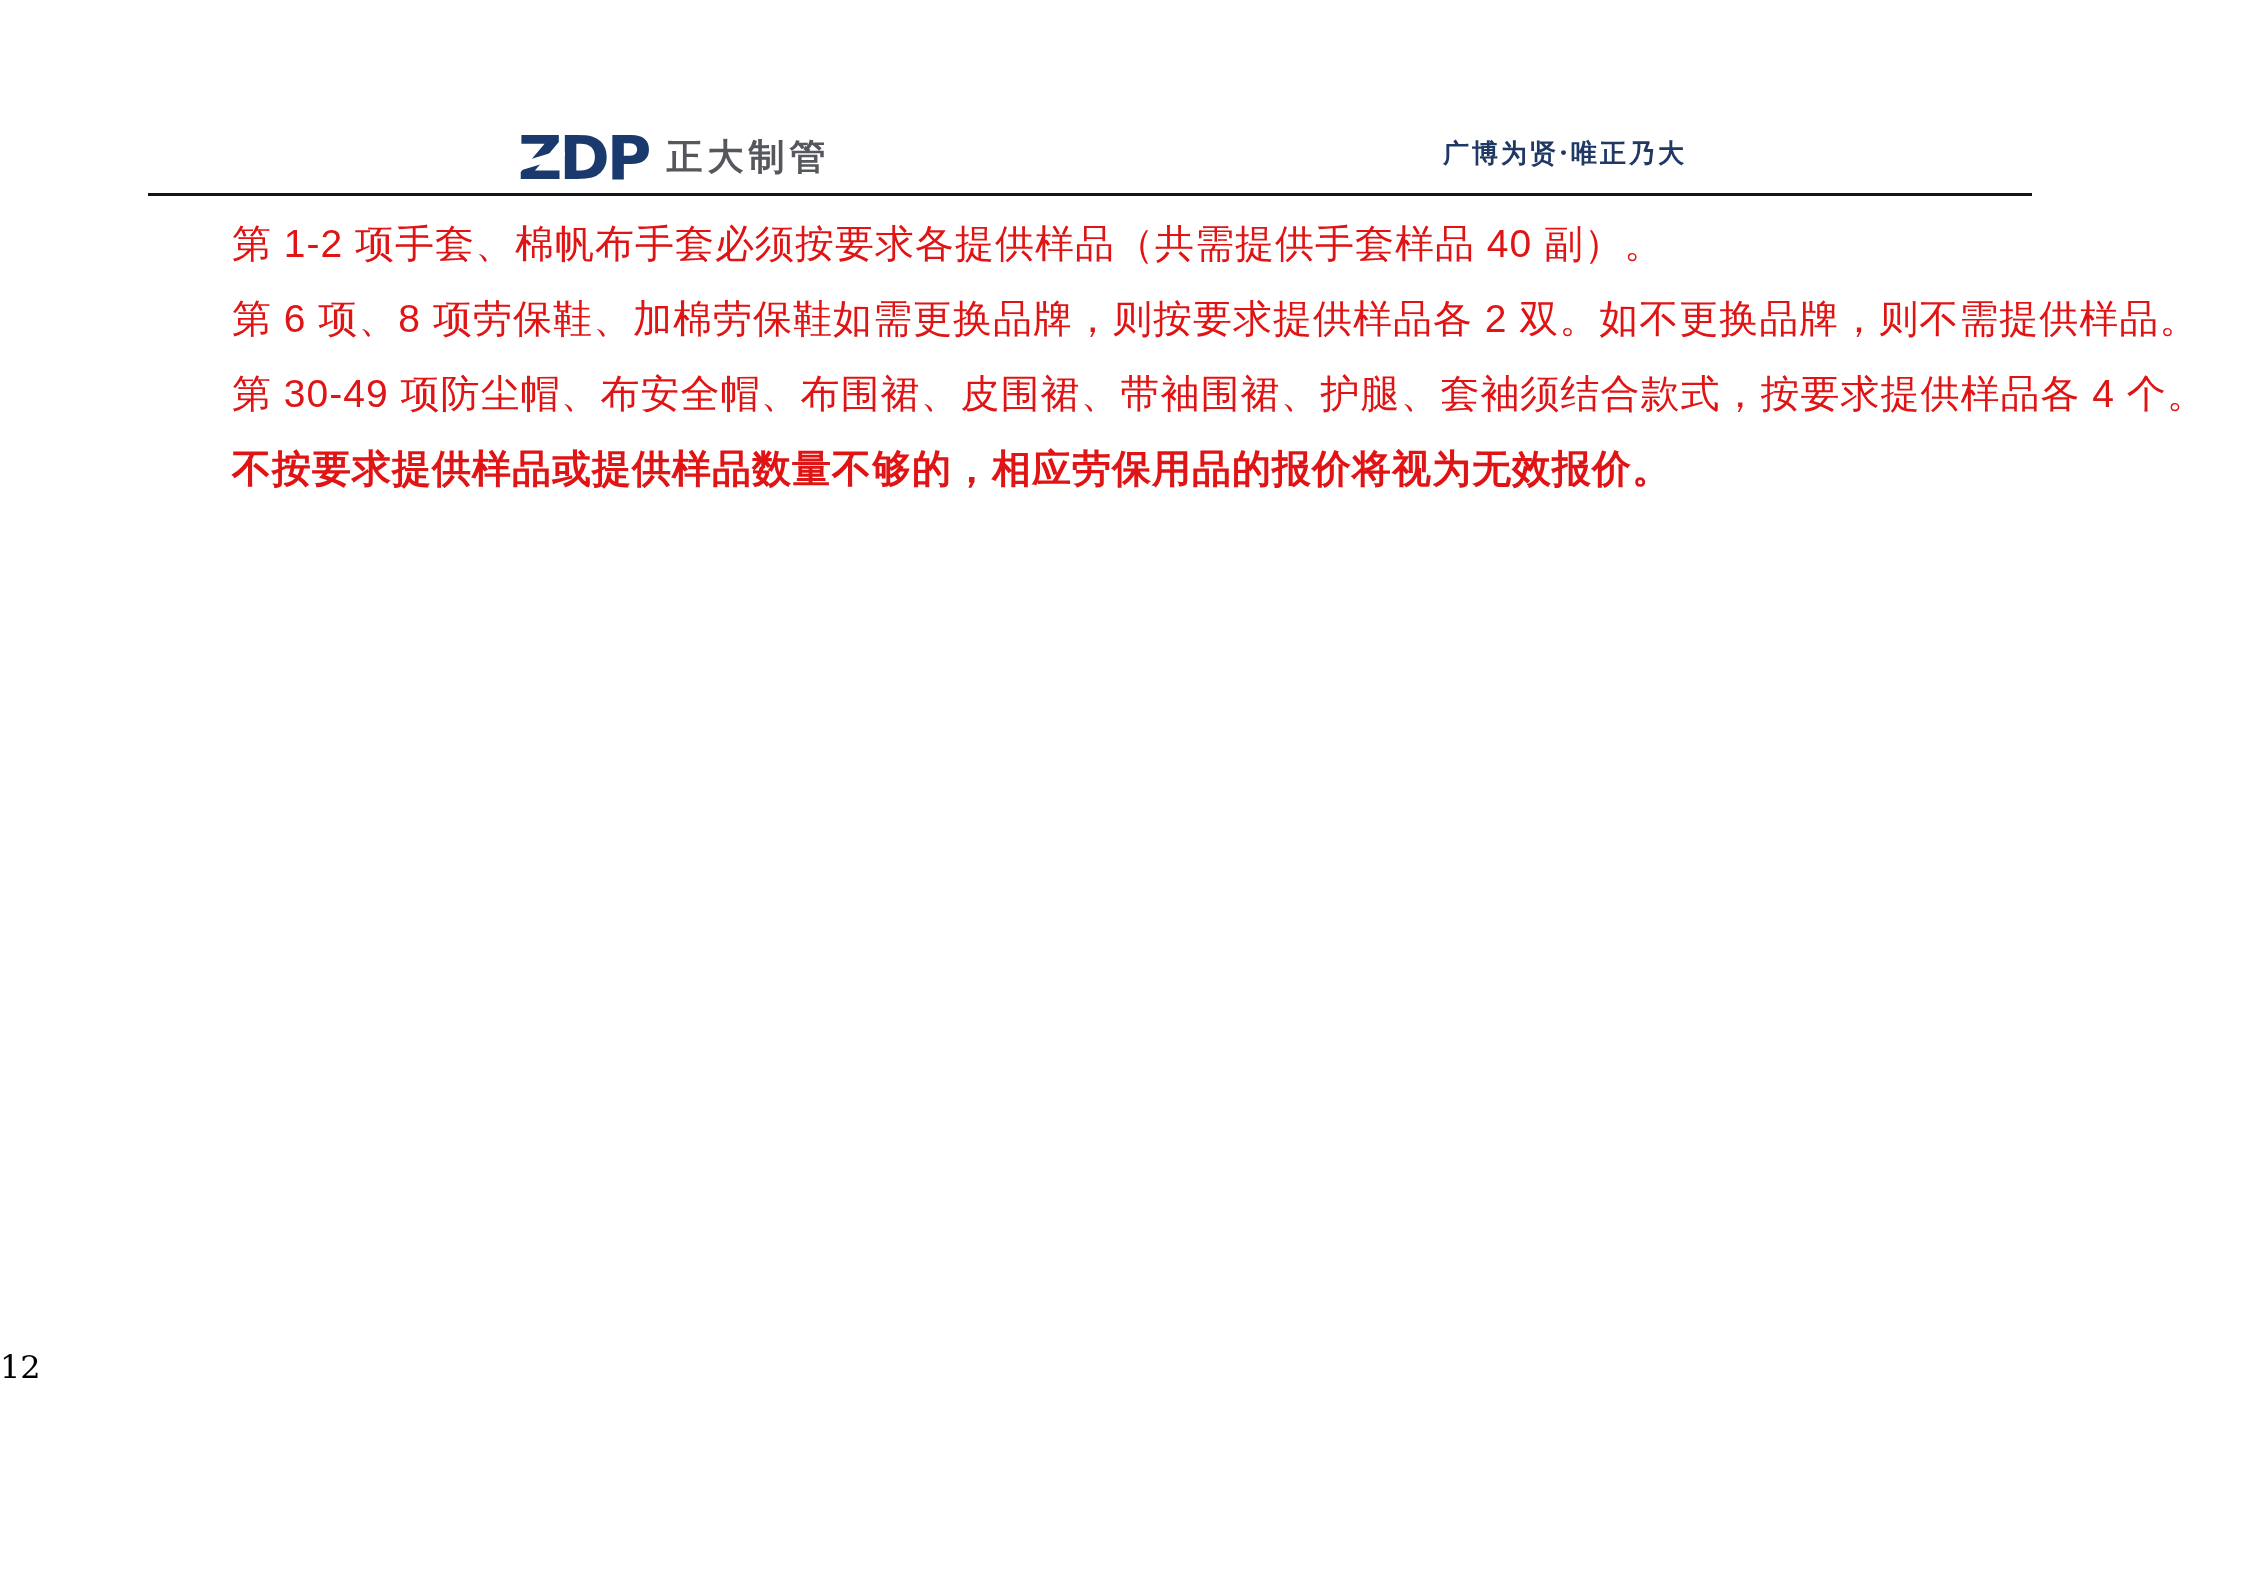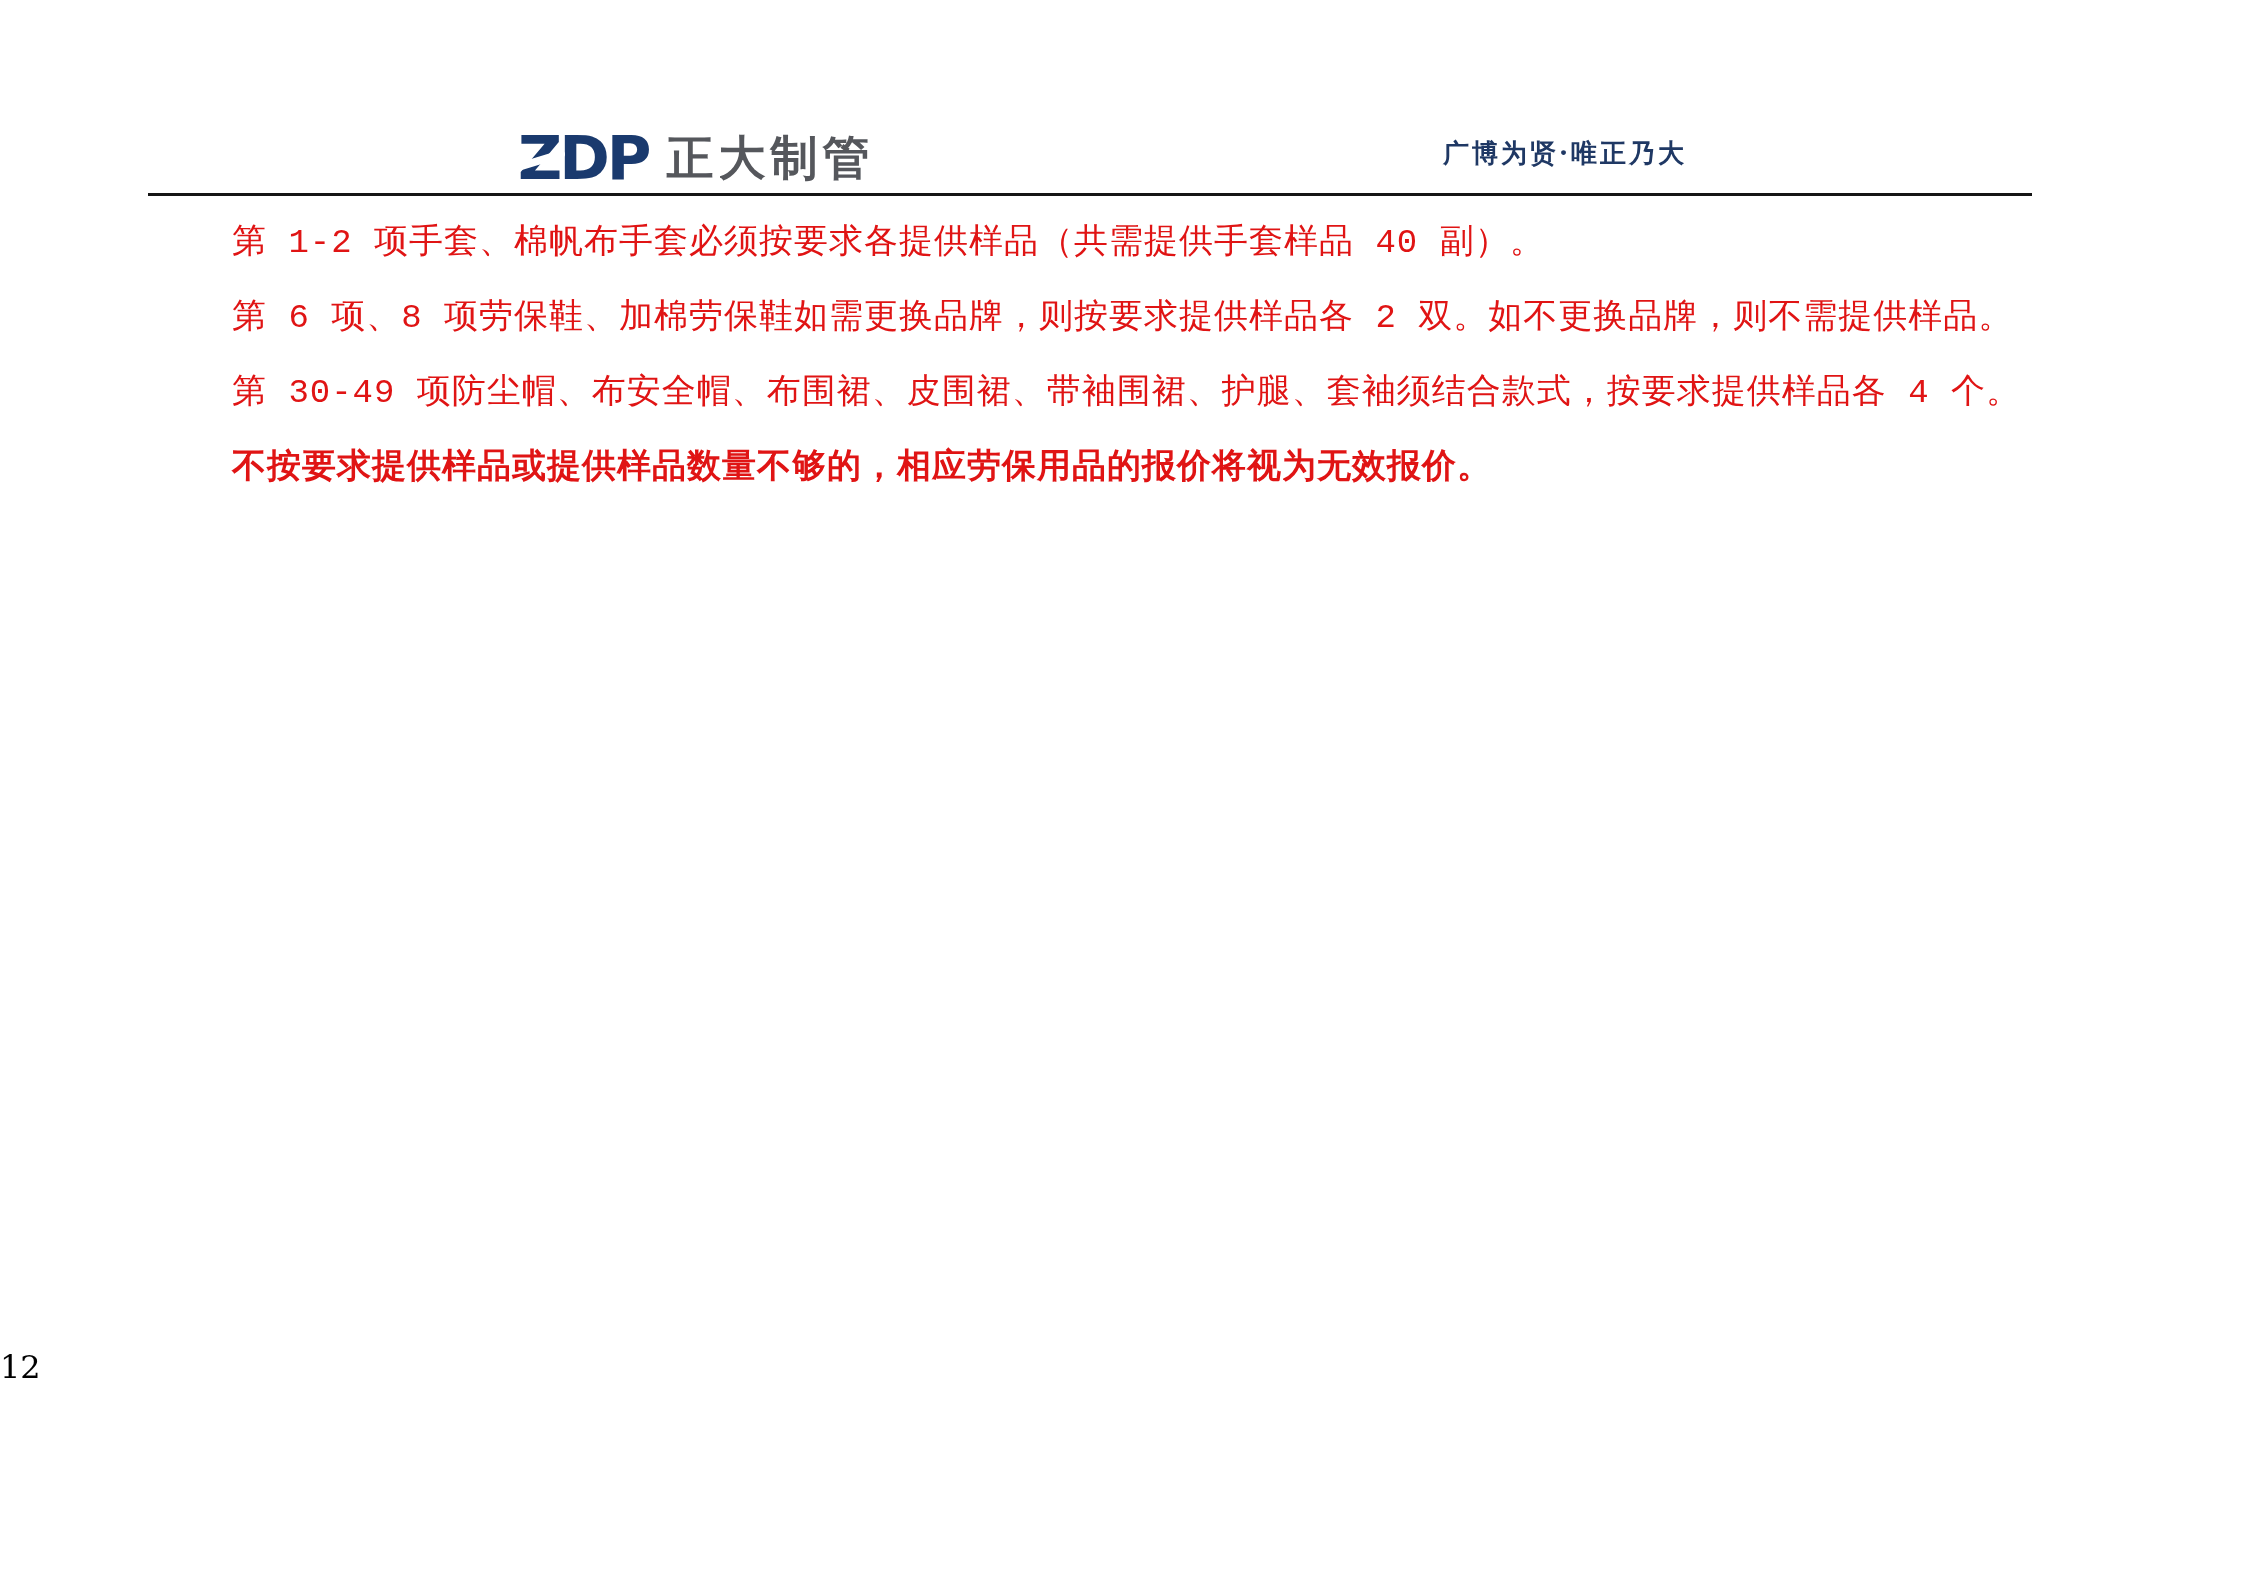--- a/index.html
+++ b/index.html
@@ -38,21 +38,21 @@
     width: 56px;
     height: 8px;
     background: #ffffff;
     border-radius: 4px;
     transform: rotate(-17deg);
   }
   .logo-cn {
     margin-left: 18px;
     font-family: "DejaVu Sans", "Liberation Sans", sans-serif;
     font-weight: 700;
-    font-size: 47px;
+    font-size: 36px;
     line-height: 1;
     letter-spacing: 5px;
     color: var(--logo-gray, #55575c);
   }
   .motto {
     position: absolute;
     left: 1443px;
     top: 140px;
     font-family: "DejaVu Serif", "Liberation Serif", serif;
     font-weight: 700;
@@ -72,22 +72,22 @@
   }
 
   
   .content {
     position: absolute;
     left: 232px;
     top: 206px;
     width: 1900px;
   }
   .para {
-    font-family: Liberation Mono, monospace;
-    font-size: 34px;
+    font-family: Liberation Sans, sans-serif;
+    font-size: 39px;
     line-height: 75px;
     letter-spacing: 1px;
     color: var(--red, #e01414);
     white-space: nowrap;
   }
   .para.bold { font-weight: 700; }
 
   
   .page-number {
     position: absolute;

